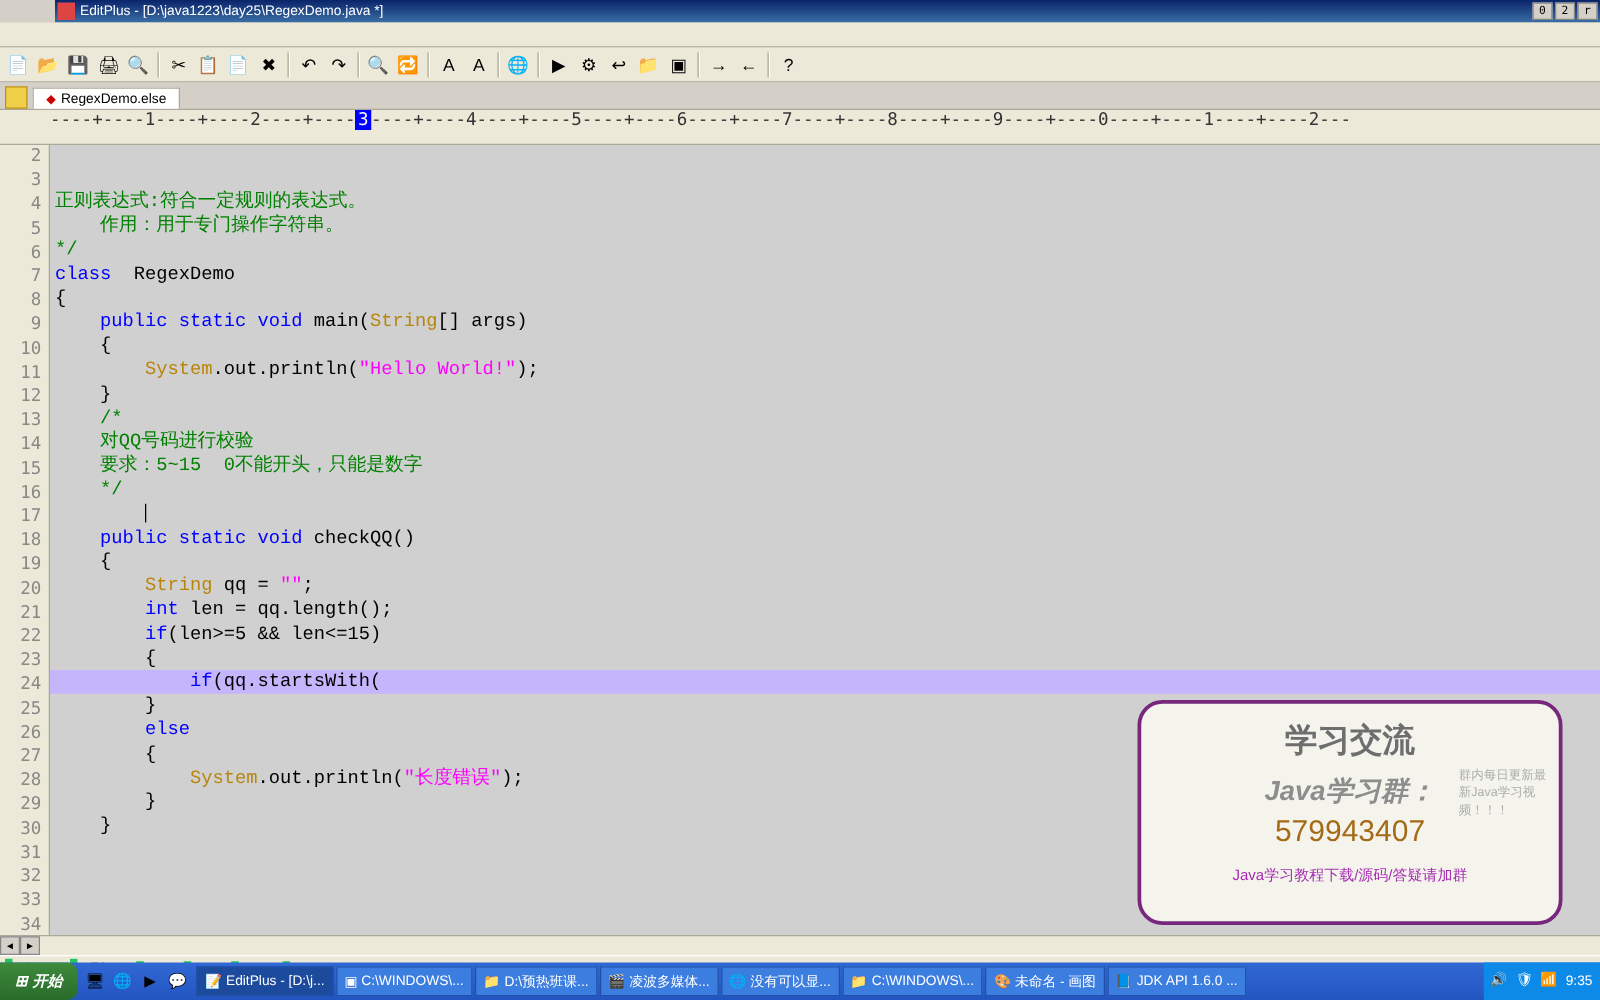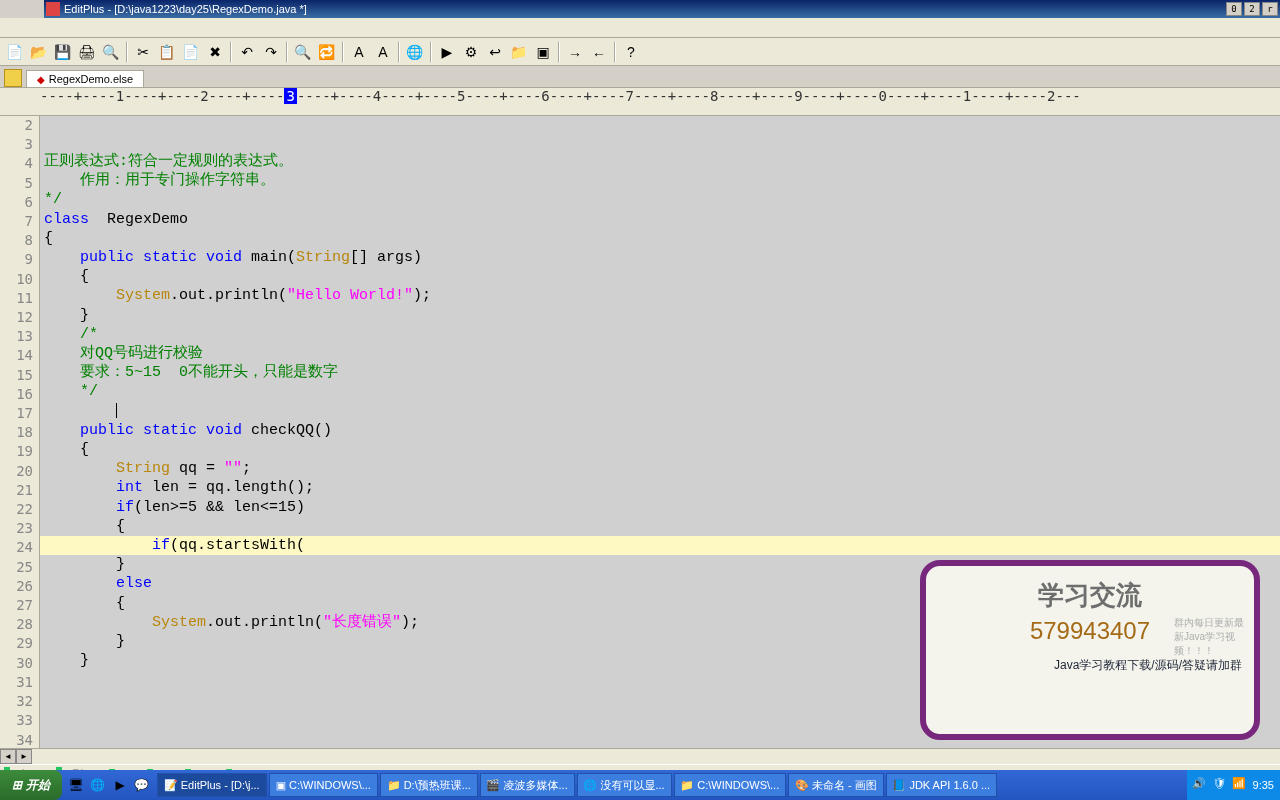--- a/index.html
+++ b/index.html
@@ -18,44 +18,44 @@
 .tab-bar { background: #d4d0c8; height: 22px; display: flex; align-items: flex-end; padding-left: 4px; border-bottom: 1px solid #aca899; }
 .doc-icon { width: 18px; height: 18px; background: #f0d048; border: 1px solid #b89020; margin-right: 4px; }
 .tab { background: #fff; border: 1px solid #aca899; border-bottom: none; padding: 2px 10px; font-size: 11px; display: flex; align-items: center; gap: 4px; }
 .tab .dot { color: #c00; font-size: 10px; }
 .ruler { background: #ece9d8; height: 28px; font-family: monospace; font-size: 14px; color: #333; white-space: pre; padding-left: 40px; overflow: hidden; border-bottom: 1px solid #aca899; }
 .ruler .marker { background: #0000ff; color: white; padding: 0 2px; }
 .editor-area { display: flex; height: 632px; background: #d0d0d0; }
 .gutter { width: 40px; background: #ece9d8; text-align: right; font-family: Consolas, monospace; font-size: 14px; color: #888; padding-right: 6px; border-right: 1px solid #aca899; line-height: 19.2px; padding-top: 0; }
 .code { flex: 1; font-family: Consolas, "Courier New", monospace; font-size: 15px; line-height: 19.2px; white-space: pre; overflow: hidden; position: relative; margin-top: 36px; }
 .code-line { padding-left: 4px; }
-.code-line.current { background: #fef9c3; }
+.code-line.current { background: #c4b5fd; }
 .kw { color: #0000ff; }
 .type { color: #b8860b; }
 .str { color: #ff00ff; }
 .cmt { color: #008000; }
 .ident { color: #000; }
 .h-scroll { height: 16px; background: #ece9d8; border-top: 1px solid #aca899; display: flex; }
 .h-scroll .arrow { width: 16px; background: #d4d0c8; border: 1px solid #888; font-size: 8px; text-align: center; line-height: 14px; }
 .status-bar { background: #ece9d8; height: 20px; display: flex; align-items: center; padding: 0 4px; font-size: 11px; border-top: 1px solid #fff; }
 .status-left { flex: 1; }
 .status-cell { padding: 0 10px; border-left: 6px solid #22c55e; color: #666; }
 .taskbar { position: absolute; bottom: 0; left: 0; right: 0; height: 30px; background: linear-gradient(to bottom, #3168d5, #2355c0); display: flex; align-items: center; }
 .start-btn { height: 30px; padding: 0 12px; background: linear-gradient(to bottom, #3c8b3c, #2a6b2a); color: white; font-weight: bold; display: flex; align-items: center; gap: 4px; cursor: pointer; border-radius: 0 8px 8px 0; font-style: italic; }
 .ql { display: flex; padding: 0 4px; gap: 2px; }
 .ql-btn { width: 20px; height: 22px; display: flex; align-items: center; justify-content: center; cursor: pointer; font-size: 12px; }
 .task-item { height: 24px; background: #3c7de0; border: 1px solid #2050a8; color: white; padding: 0 6px; font-size: 11px; display: flex; align-items: center; gap: 3px; margin: 0 1px; cursor: pointer; min-width: 0; max-width: 140px; overflow: hidden; white-space: nowrap; }
 .task-item.active { background: #1c4a9c; }
 .tray { background: #0d8ae8; height: 30px; padding: 0 6px; display: flex; align-items: center; gap: 4px; color: white; font-size: 11px; margin-left: auto; }
 .tray-ic { width: 16px; height: 16px; }
-.watermark { position: absolute; right: 20px; bottom: 60px; width: 340px; height: 180px; background: #f8f8f0; border: 6px solid #701a75; border-radius: 20px; opacity: 0.92; padding: 12px; text-align: center; pointer-events: none; }
+.watermark { position: absolute; right: 30px; bottom: 60px; width: 340px; height: 180px; background: #f8f8f0; border: 3px solid #701a75; border-radius: 20px; opacity: 0.92; padding: 12px; text-align: center; pointer-events: none; }
 .watermark h1 { font-size: 26px; color: #666; font-family: KaiTi, serif; }
 .watermark h2 { font-size: 22px; color: #888; margin-top: 8px; font-style: italic; }
 .watermark .num { font-size: 24px; color: #a16207; margin-top: 4px; }
-.watermark .foot { font-size: 12px; color: #0f172a; margin-top: 12px; text-align: right; }
+.watermark .foot { font-size: 12px; color: #a21caf; margin-top: 12px; }
 .cursor-caret { display: inline-block; width: 1px; height: 15px; background: #000; vertical-align: middle; }
 </style>
 </head>
 <body>
 
 <div class="title-bar">
   <span class="icon"></span>
   <span class="title-bar-text"><span>EditPlus</span> - <span>[D:\java1223\day25\RegexDemo.java *]</span></span>
   <div class="title-bar-buttons">
     <span>0</span>
@@ -216,16 +216,17 @@
   <div class="tray">
     <span class="tray-ic">🔊</span>
     <span class="tray-ic">🛡</span>
     <span class="tray-ic">📶</span>
     <span>9:35</span>
   </div>
 </div>
 
 <div class="watermark">
   <h1>学习交流</h1>
+  <h2>Java学习群：</h2>
   <div class="num">579943407</div>
   <div style="position:absolute;right:10px;top:50px;font-size:10px;width:70px;color:#aaa;text-align:left">群内每日更新最新Java学习视频！！！</div>
   <div class="foot">Java学习教程下载/源码/答疑请加群</div>
 </div>
 
 </body></html>

